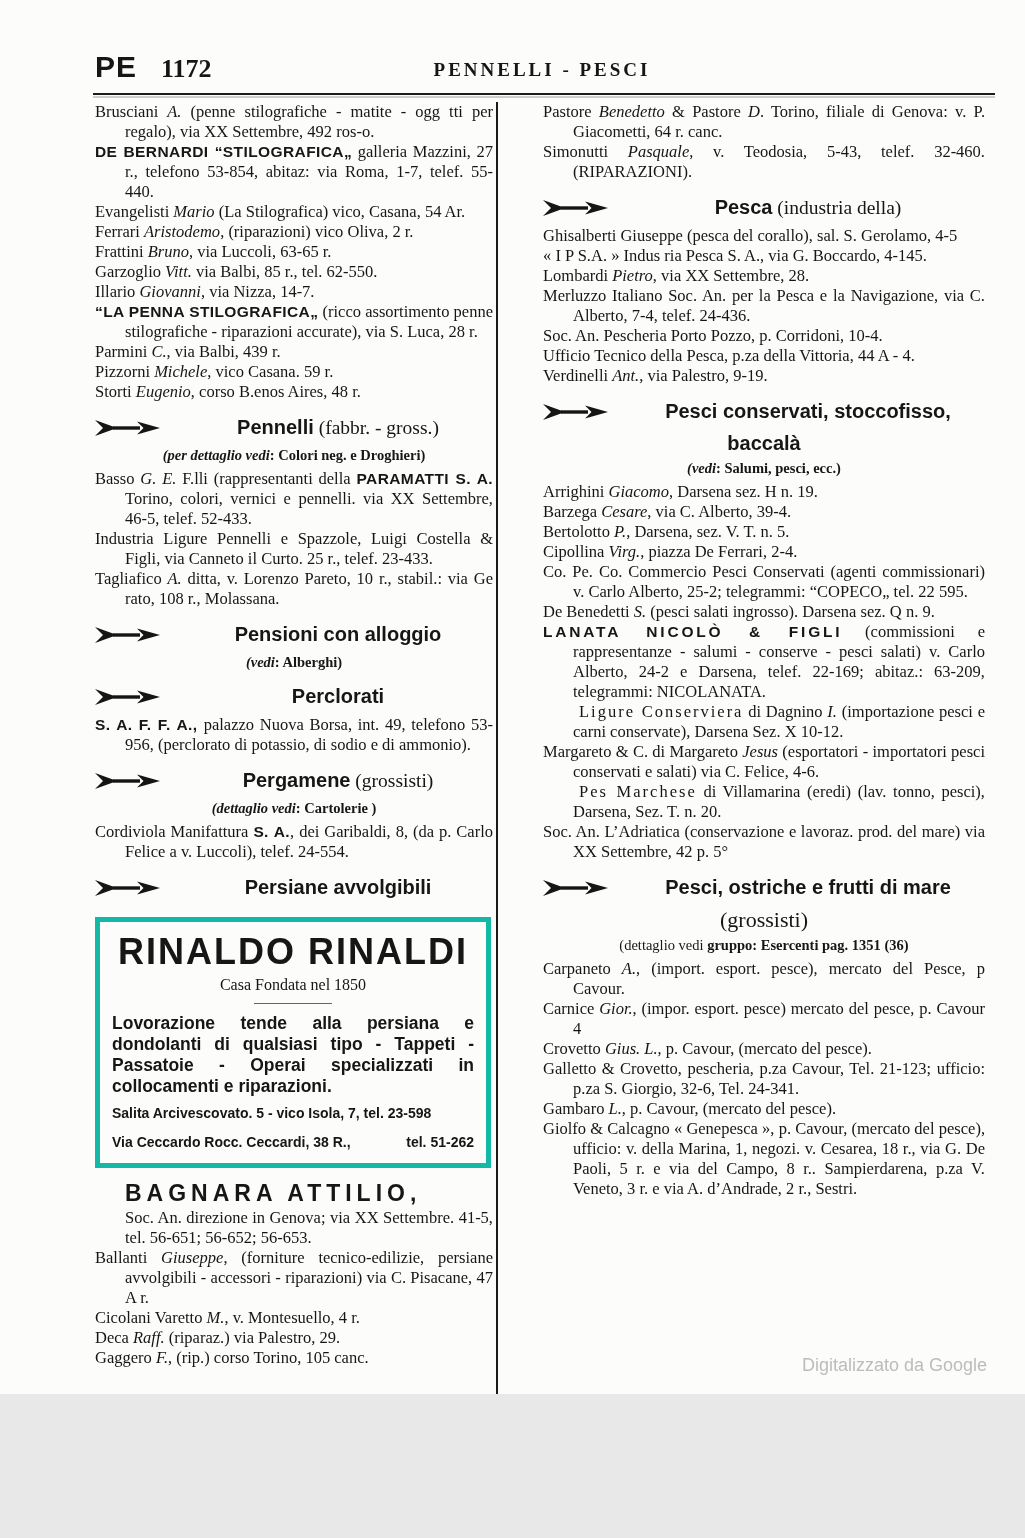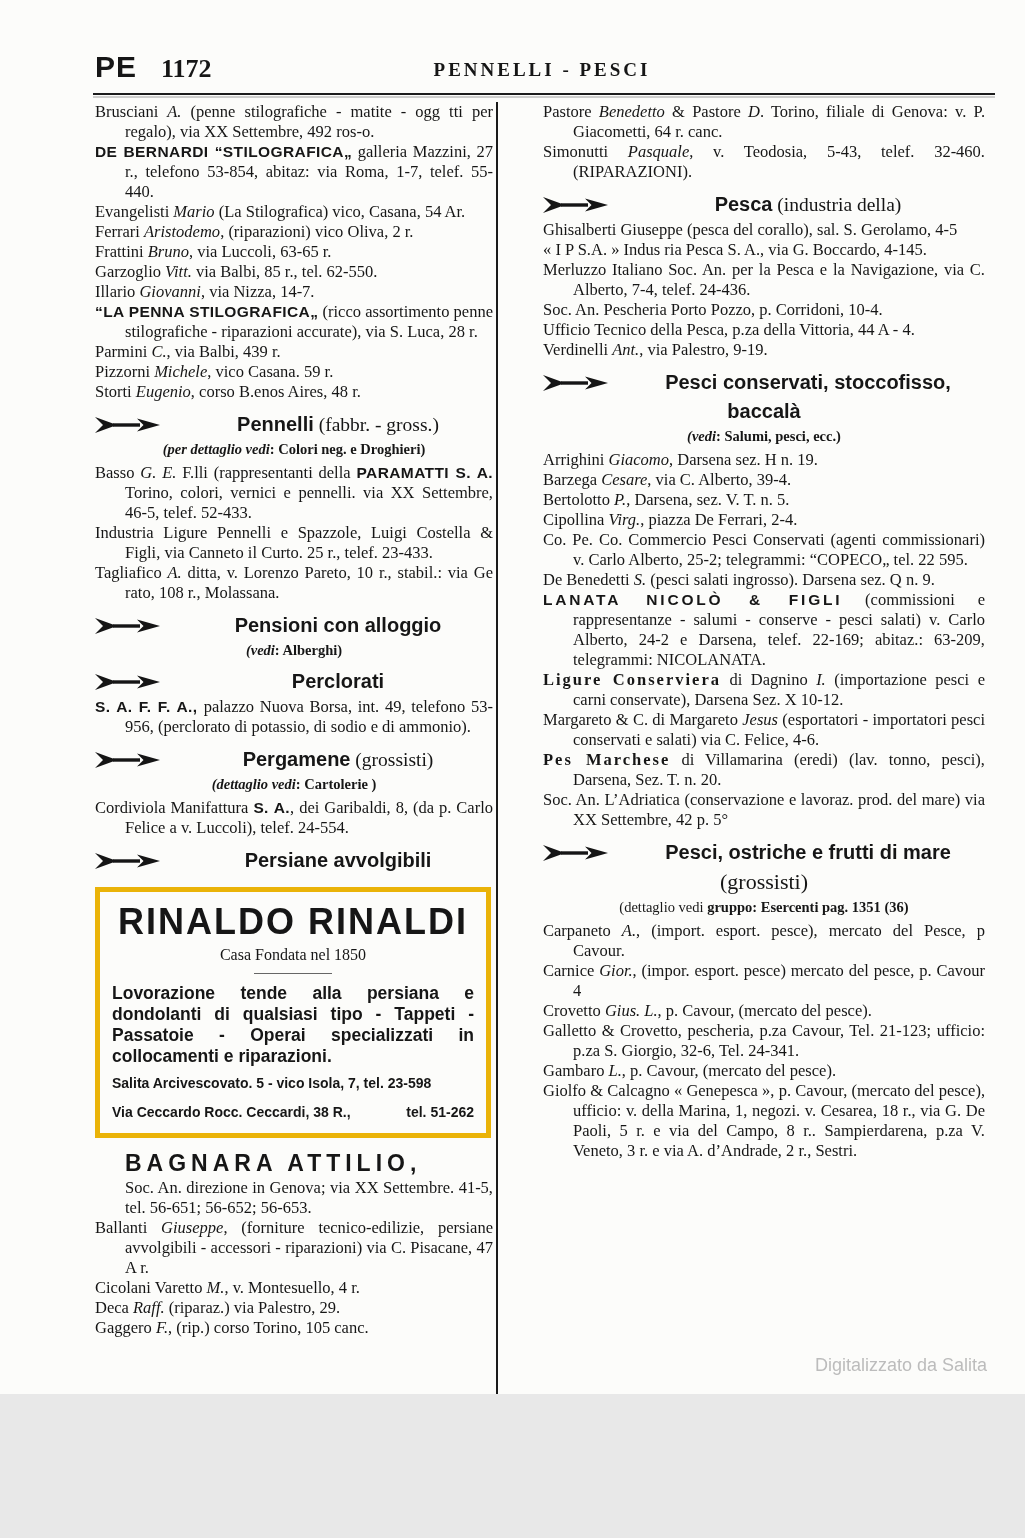--- a/index.html
+++ b/index.html
@@ -19,36 +19,36 @@
   .col-divider{width:2px;background:#1a1a1a;height:1392px;margin-left:3px;}
   .col-r{width:442px;margin-left:45px;}
   
   .entry{margin:0;padding-left:30px;text-indent:-30px;font-size:16.5px;line-height:20px;
          text-align:justify;}
   .s-b{font-weight:normal;}
   .s-i{font-style:italic;}
   .s-bi{font-weight:bold;font-style:italic;}
   .s-bs{font-family:"Liberation Sans",sans-serif;font-weight:bold;font-size:15.5px;letter-spacing:.4px;}
   .s-bsw{font-family:"Liberation Sans",sans-serif;font-weight:bold;font-size:15.5px;letter-spacing:2.8px;}
-  .s-ls{font-weight:bold;letter-spacing:2px;}
+  .s-ls{font-weight:normal;letter-spacing:2px;margin-left:36px;}
   .s-xbs{display:block;font-family:"Liberation Sans",sans-serif;font-weight:bold;font-size:23px;
          letter-spacing:5px;line-height:30px;text-indent:0;white-space:nowrap;}
   
   .sec{display:flex;align-items:center;margin:9px 0 1px;}
   .sec .arrow{flex:0 0 88px;display:flex;align-items:center;}
-  .sec-title{flex:1;text-align:center;line-height:27px;}
+  .sec-title{flex:1;text-align:center;line-height:32px;}
   .s-hb{font-family:"Liberation Sans",sans-serif;font-weight:bold;font-size:20px;}
   .s-hr{font-size:19.5px;}
   .s-hr2{font-size:22px;}
   .sec-line2{text-align:center;line-height:27px;}
   .sec-note{text-align:center;font-size:14.5px;line-height:18px;margin:1px 0 5px;}
   .s-nb{font-weight:bold;margin-top:7px;}
   .s-nr{font-weight:normal;}
   
-  .adbox{border:5px solid #eab308;margin:12px 2px 10px 0;padding:9px 12px 11px;background:#fcfcfa;}
+  .adbox{border:5px solid #14b8a6;margin:12px 2px 10px 0;padding:9px 12px 11px;background:#fcfcfa;}
   .ad-title{font-family:"Liberation Sans",sans-serif;font-weight:bold;font-size:36px;
             letter-spacing:2px;text-align:center;line-height:42px;white-space:nowrap;}
   .ad-sub{font-size:16px;text-align:center;margin-top:3px;}
   .ad-div{width:78px;border-top:1.5px solid #666;margin:9px auto 9px;}
   .ad-body{font-family:"Liberation Sans",sans-serif;font-weight:bold;font-size:17.5px;
            line-height:21px;text-align:justify;}
   .ad-addr{font-family:"Liberation Sans",sans-serif;font-weight:bold;font-size:14px;
            line-height:19px;margin-top:7px;}
   .ad-addr2{display:flex;justify-content:space-between;margin-top:10px;}
   
@@ -161,20 +161,21 @@
             <svg width="66" height="16" viewBox="0 0 66 16" xmlns="http://www.w3.org/2000/svg">
               <polygon fill="#151515" points="0,0 22,8 0,16 8,8"></polygon>
               <rect fill="#151515" x="18" y="6.3" width="27" height="3.4"></rect>
               <polygon fill="#151515" points="42,1.5 65,8 42,14.5 48.5,8"></polygon>
             </svg>
           </span>
           <span class="sec-title"><span class="s-hb">Pesca</span><span class="s-hr"> (industria della)</span></span>
         </div>
         <p class="entry"><span class="s-b">Ghisalberti </span><span>Giuseppe (pesca del corallo), sal. S. Gerolamo, 4-5</span></p>
         <p class="entry"><span class="s-b">« I P S.A. » </span><span>Indus ria Pesca S. A., via G. Boccardo, 4-145.</span></p>
+        <p class="entry"><span class="s-b">Lombardi </span><span class="s-i">Pietro</span><span>, via XX Settembre, 28.</span></p>
         <p class="entry"><span class="s-b">Merluzzo Italiano Soc. An. per la </span><span>Pesca e la Navigazione, via C. Alberto, 7-4, telef. 24-436.</span></p>
         <p class="entry"><span class="s-b">Soc. An. Pescheria Porto Pozzo</span><span>, p. Corridoni, 10-4.</span></p>
         <p class="entry"><span class="s-b">Ufficio Tecnico della Pesca</span><span>, p.za della Vittoria, 44 A - 4.</span></p>
         <p class="entry"><span class="s-b">Verdinelli </span><span class="s-i">Ant.</span><span>, via Palestro, 9-19.</span></p>
         <div class="sec">
           <span class="arrow">
             <svg width="66" height="16" viewBox="0 0 66 16" xmlns="http://www.w3.org/2000/svg">
               <polygon fill="#151515" points="0,0 22,8 0,16 8,8"></polygon>
               <rect fill="#151515" x="18" y="6.3" width="27" height="3.4"></rect>
               <polygon fill="#151515" points="42,1.5 65,8 42,14.5 48.5,8"></polygon>
@@ -208,14 +209,14 @@
         <div class="sec-line2"><span class="s-hr2">(grossisti)</span></div>
         <div class="sec-note"><span class="s-nr">(dettaglio vedi </span><span class="s-nb">gruppo: Esercenti pag. 1351 (36)</span></div>
         <p class="entry"><span class="s-b">Carpaneto </span><span class="s-i">A.</span><span>, (import. esport. pesce), mercato del Pesce, p Cavour.</span></p>
         <p class="entry"><span class="s-b">Carnice </span><span class="s-i">Gior.</span><span>, (impor. esport. pesce) mercato del pesce, p. Cavour 4</span></p>
         <p class="entry"><span class="s-b">Crovetto </span><span class="s-i">Gius. L.</span><span>, p. Cavour, (mercato del pesce).</span></p>
         <p class="entry"><span class="s-b">Galletto &amp; Crovetto</span><span>, pescheria, </span><span class="s-b">p.za</span><span> Cavour, Tel. 21-123; ufficio: </span><span class="s-b">p.za</span><span> S. Giorgio, 32-6, Tel. 24-341.</span></p>
         <p class="entry"><span class="s-b">Gambaro </span><span class="s-i">L.</span><span>, p. Cavour, (mercato del pesce).</span></p>
         <p class="entry"><span class="s-b">Giolfo &amp; Calcagno </span><span>« </span><span class="s-b">Genepesca</span><span> », p. Cavour, (mercato del pesce), ufficio: v. della Marina, 1, negozi. v. Cesarea, 18 r., via G. De Paoli, 5 r. e via del Campo, 8 r.. Sampierdarena, p.za V. Veneto, 3 r. e via A. d’Andrade, 2 r., Sestri.</span></p>
       </div>
   </div>
-  <div class="watermark">Digitalizzato da Salita</div>
+  <div class="watermark">Digitalizzato da Google</div>
 </div>
 
 </body></html>

